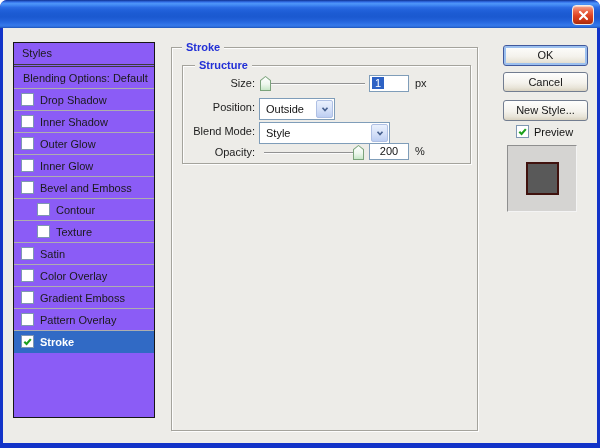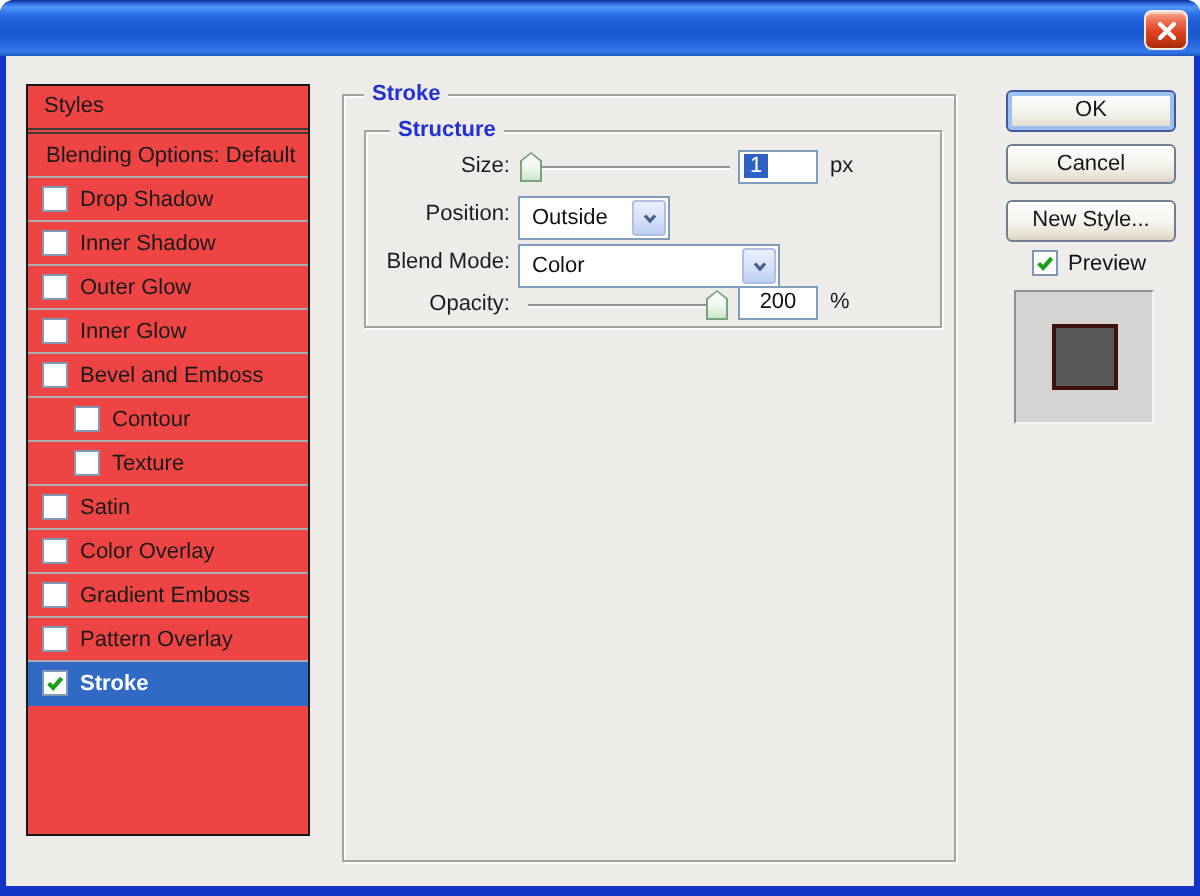--- a/index.html
+++ b/index.html
@@ -31,21 +31,21 @@
   }
 
   .dialog-body {
     position:absolute; left:3px; right:3px; top:28px; bottom:5px;
     background:#edece8;
   }
 
   
   .sidebar {
     position:absolute; left:10px; top:14px; width:142px; height:376px;
-    border:1px solid #161616; background:#ef4444; font-size:11px; color:#1a1a1a;
+    border:1px solid #161616; background:#8b5cf6; font-size:11px; color:#1a1a1a;
   }
   .sb-header {
     height:22px; line-height:21px; padding-left:8px; border-bottom:1px solid #3c3c3c;
   }
   .sb-gap { height:2px; border-bottom:1px solid #3c3c3c; }
   .sb-row {
     height:22px; display:flex; align-items:center; border-bottom:1px solid #aeaeae;
     padding-left:7px; cursor:pointer;
   }
   .sb-row.indent { padding-left:23px; }
@@ -234,21 +234,21 @@
           <span class="dd-text">Outside</span>
           <span class="dd-arrow">
             <svg width="10" height="10" viewBox="0 0 12 12">
               <path d="M3 4.5 L6 7.8 L9 4.5" stroke="#47618f" stroke-width="2" fill="none"></path>
             </svg>
           </span>
         </div>
 
         <span class="fieldlabel" style="top:59px;">Blend Mode:</span>
         <div class="dropdown" style="left:76px; top:56px; width:131px; height:22px;">
-          <span class="dd-text">Color</span>
+          <span class="dd-text">Style</span>
           <span class="dd-arrow">
             <svg width="10" height="10" viewBox="0 0 12 12">
               <path d="M3 4.5 L6 7.8 L9 4.5" stroke="#47618f" stroke-width="2" fill="none"></path>
             </svg>
           </span>
         </div>
 
         <span class="fieldlabel" style="top:80px;">Opacity:</span>
         <div class="track" style="left:81px; top:86px; width:92px;"></div>
         <div class="thumb" style="left:170px; top:79px;"></div>

